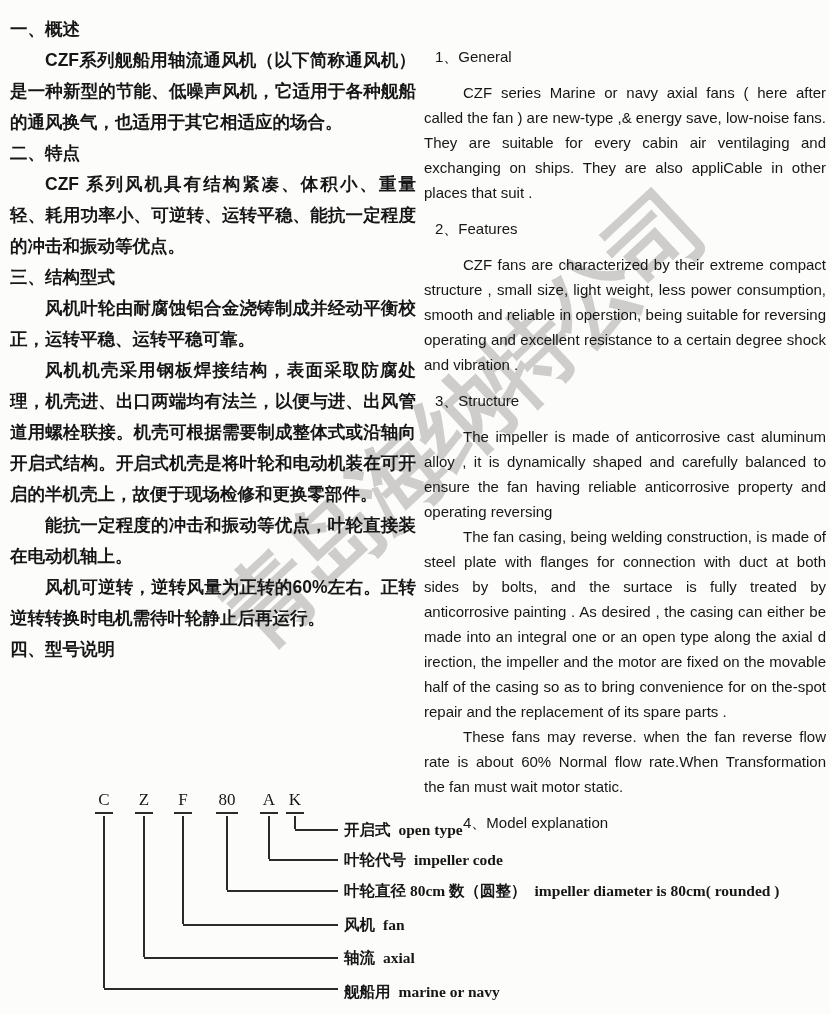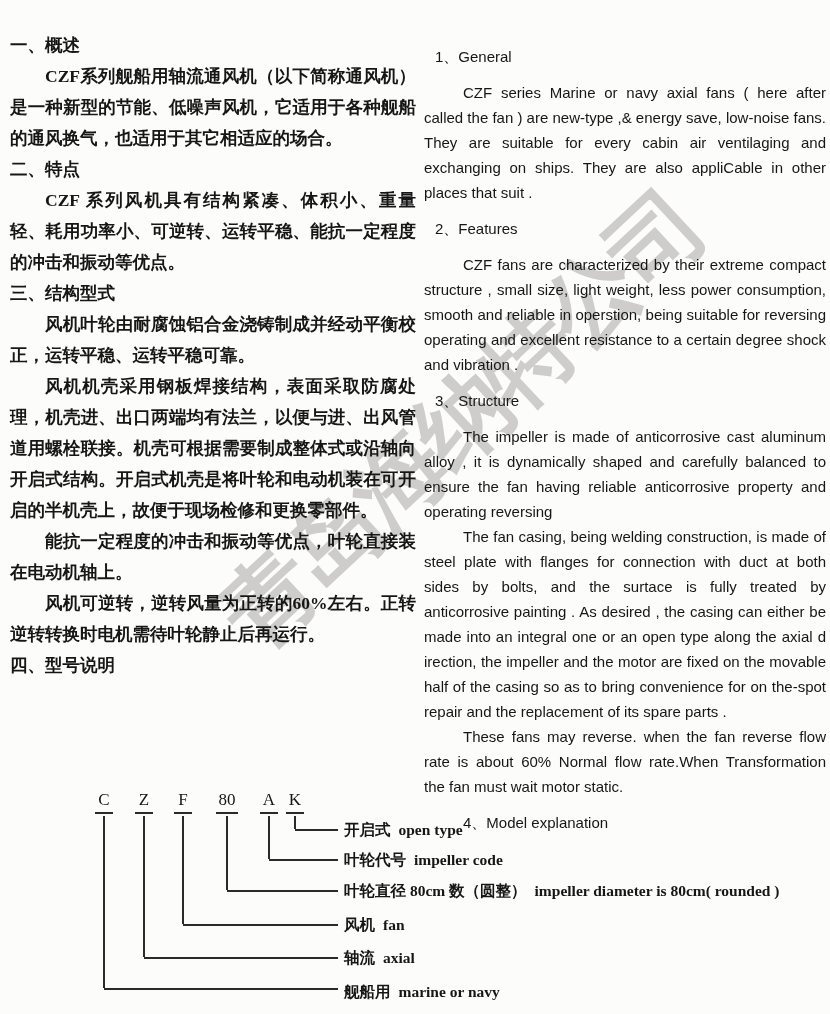--- a/index.html
+++ b/index.html
@@ -20,22 +20,22 @@
     font-size:92px;
     letter-spacing:-4px;
     white-space:nowrap;
     color:#8f8d8d;
     opacity:0.42;
     z-index:1;
   }
   
   .col{position:absolute;z-index:2;}
   .col-left{
-    left:10px;top:30px;width:406px;
-    font-family:Liberation Serif, serif;
+    left:10px;top:14px;width:406px;
+    font-family:Liberation Sans, sans-serif;
     font-weight:bold;
     font-size:17.5px;
     line-height:31px;
     text-align:justify;
   }
   .col-left p{margin:0;text-indent:2em;}
   .col-left h3{margin:0;font-size:17.5px;font-weight:bold;}
   .col-right{
     left:424px;top:33px;width:402px;
     font-family:"Liberation Sans","DejaVu Sans",sans-serif;

